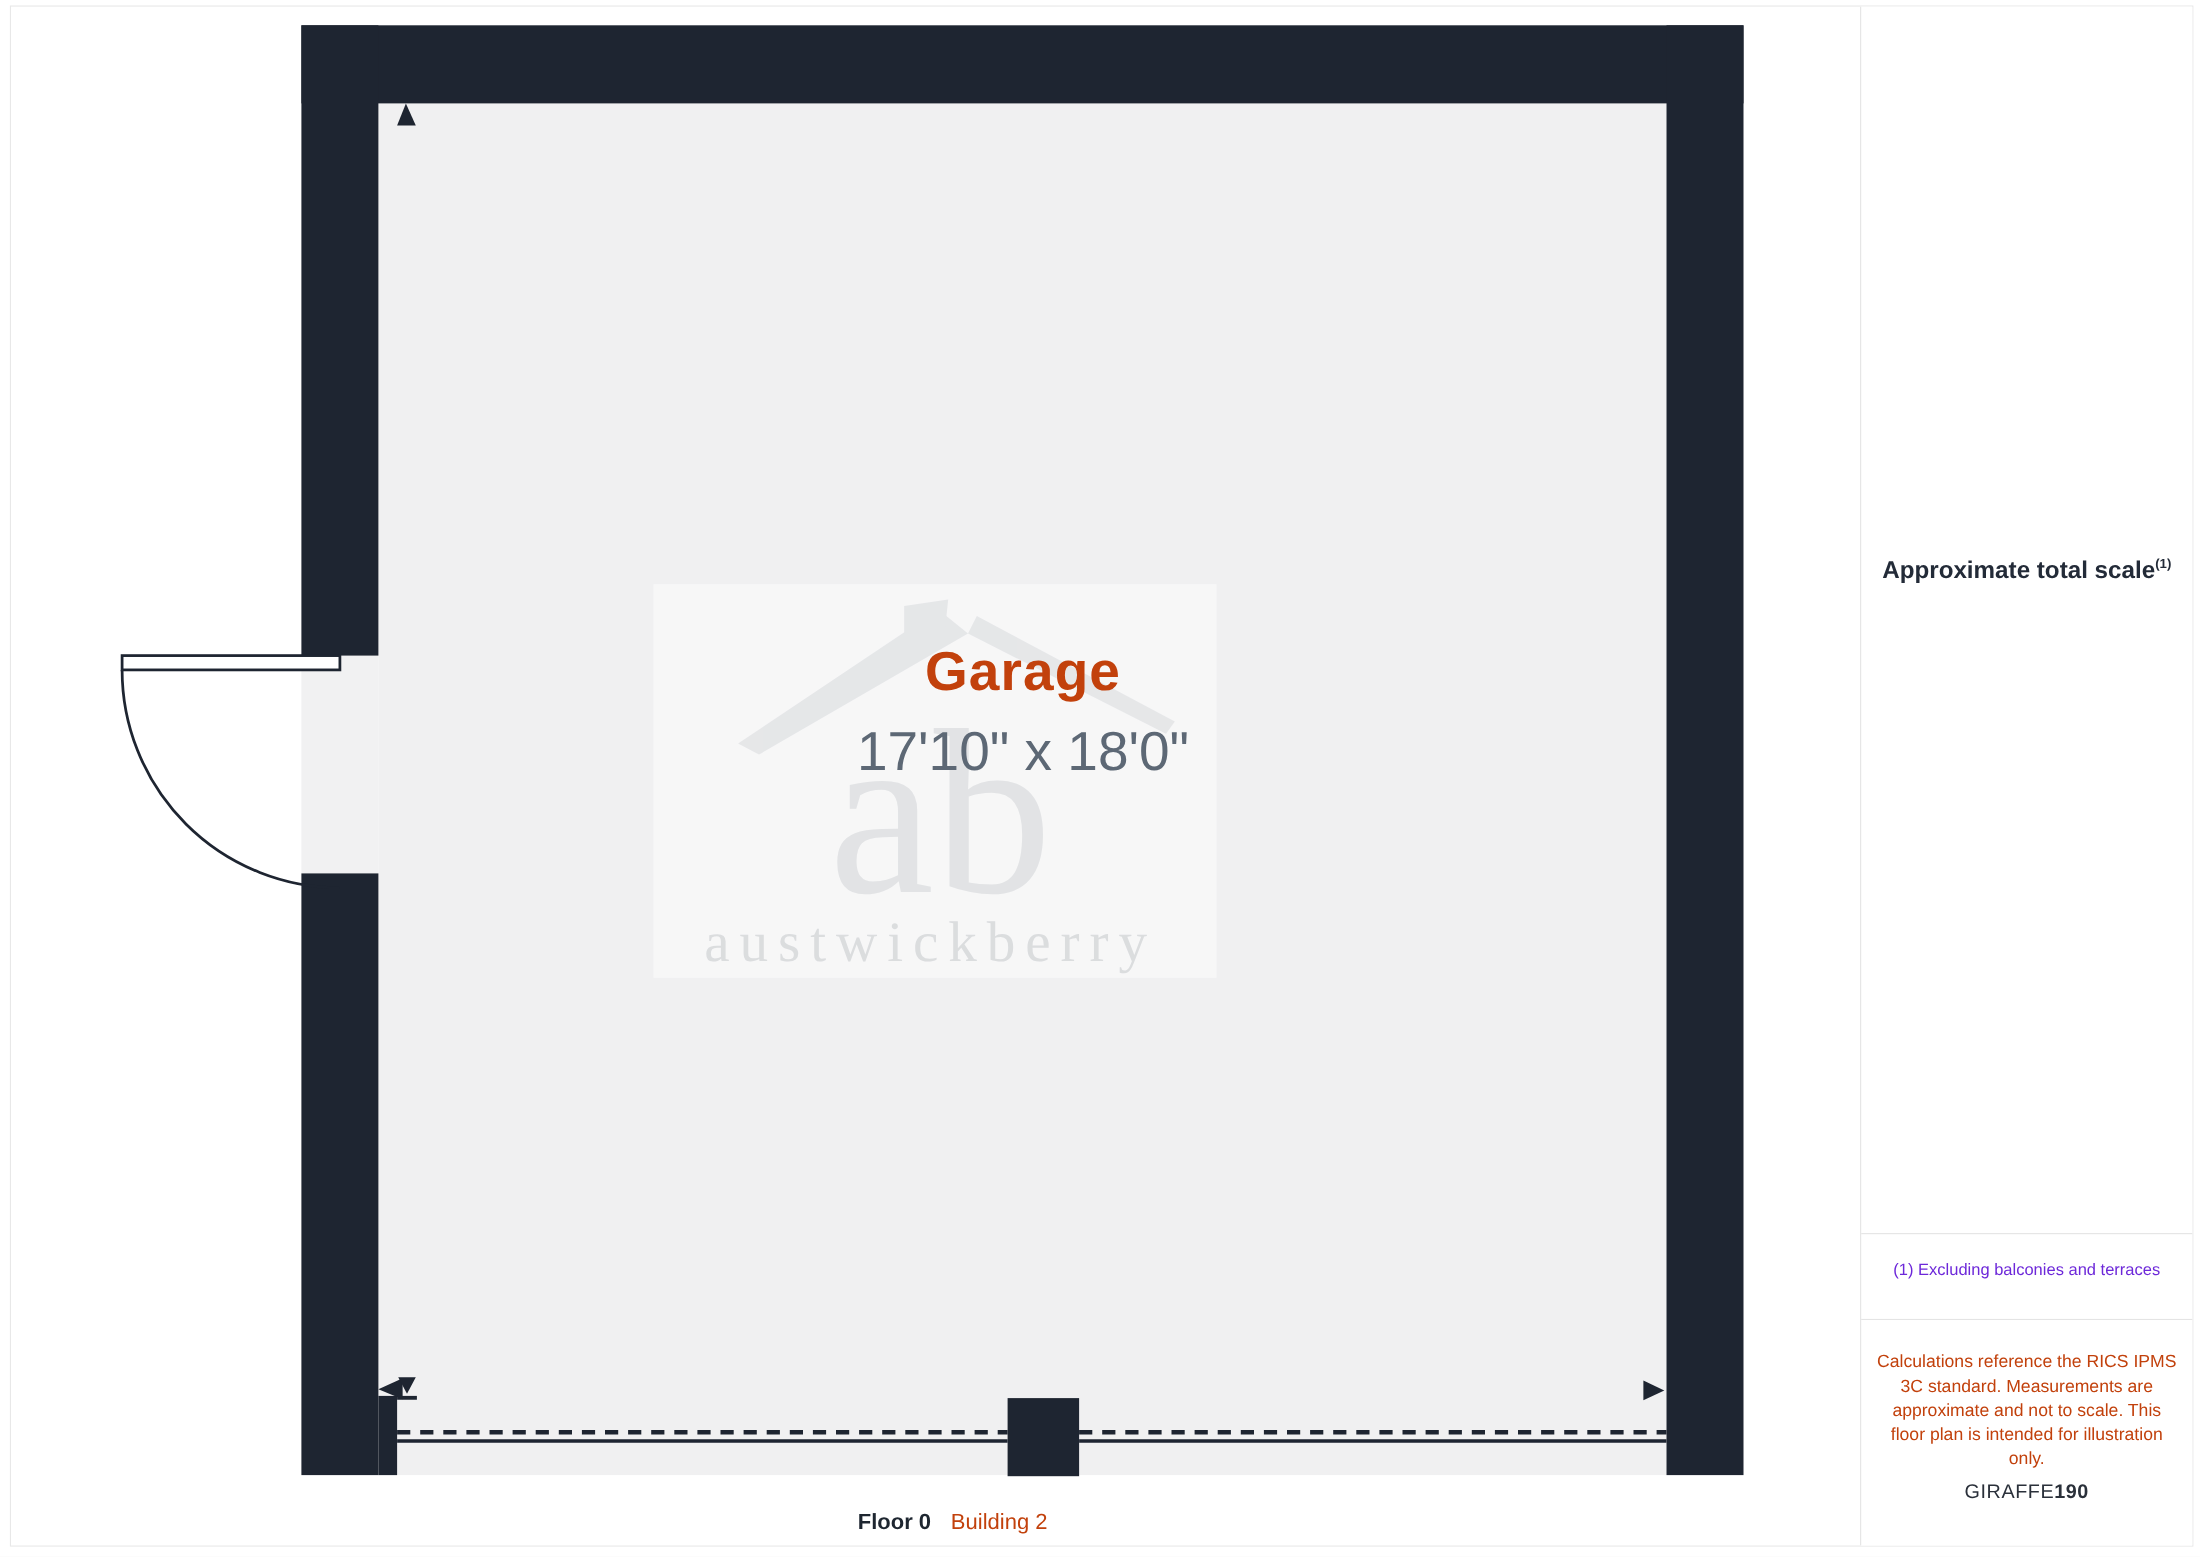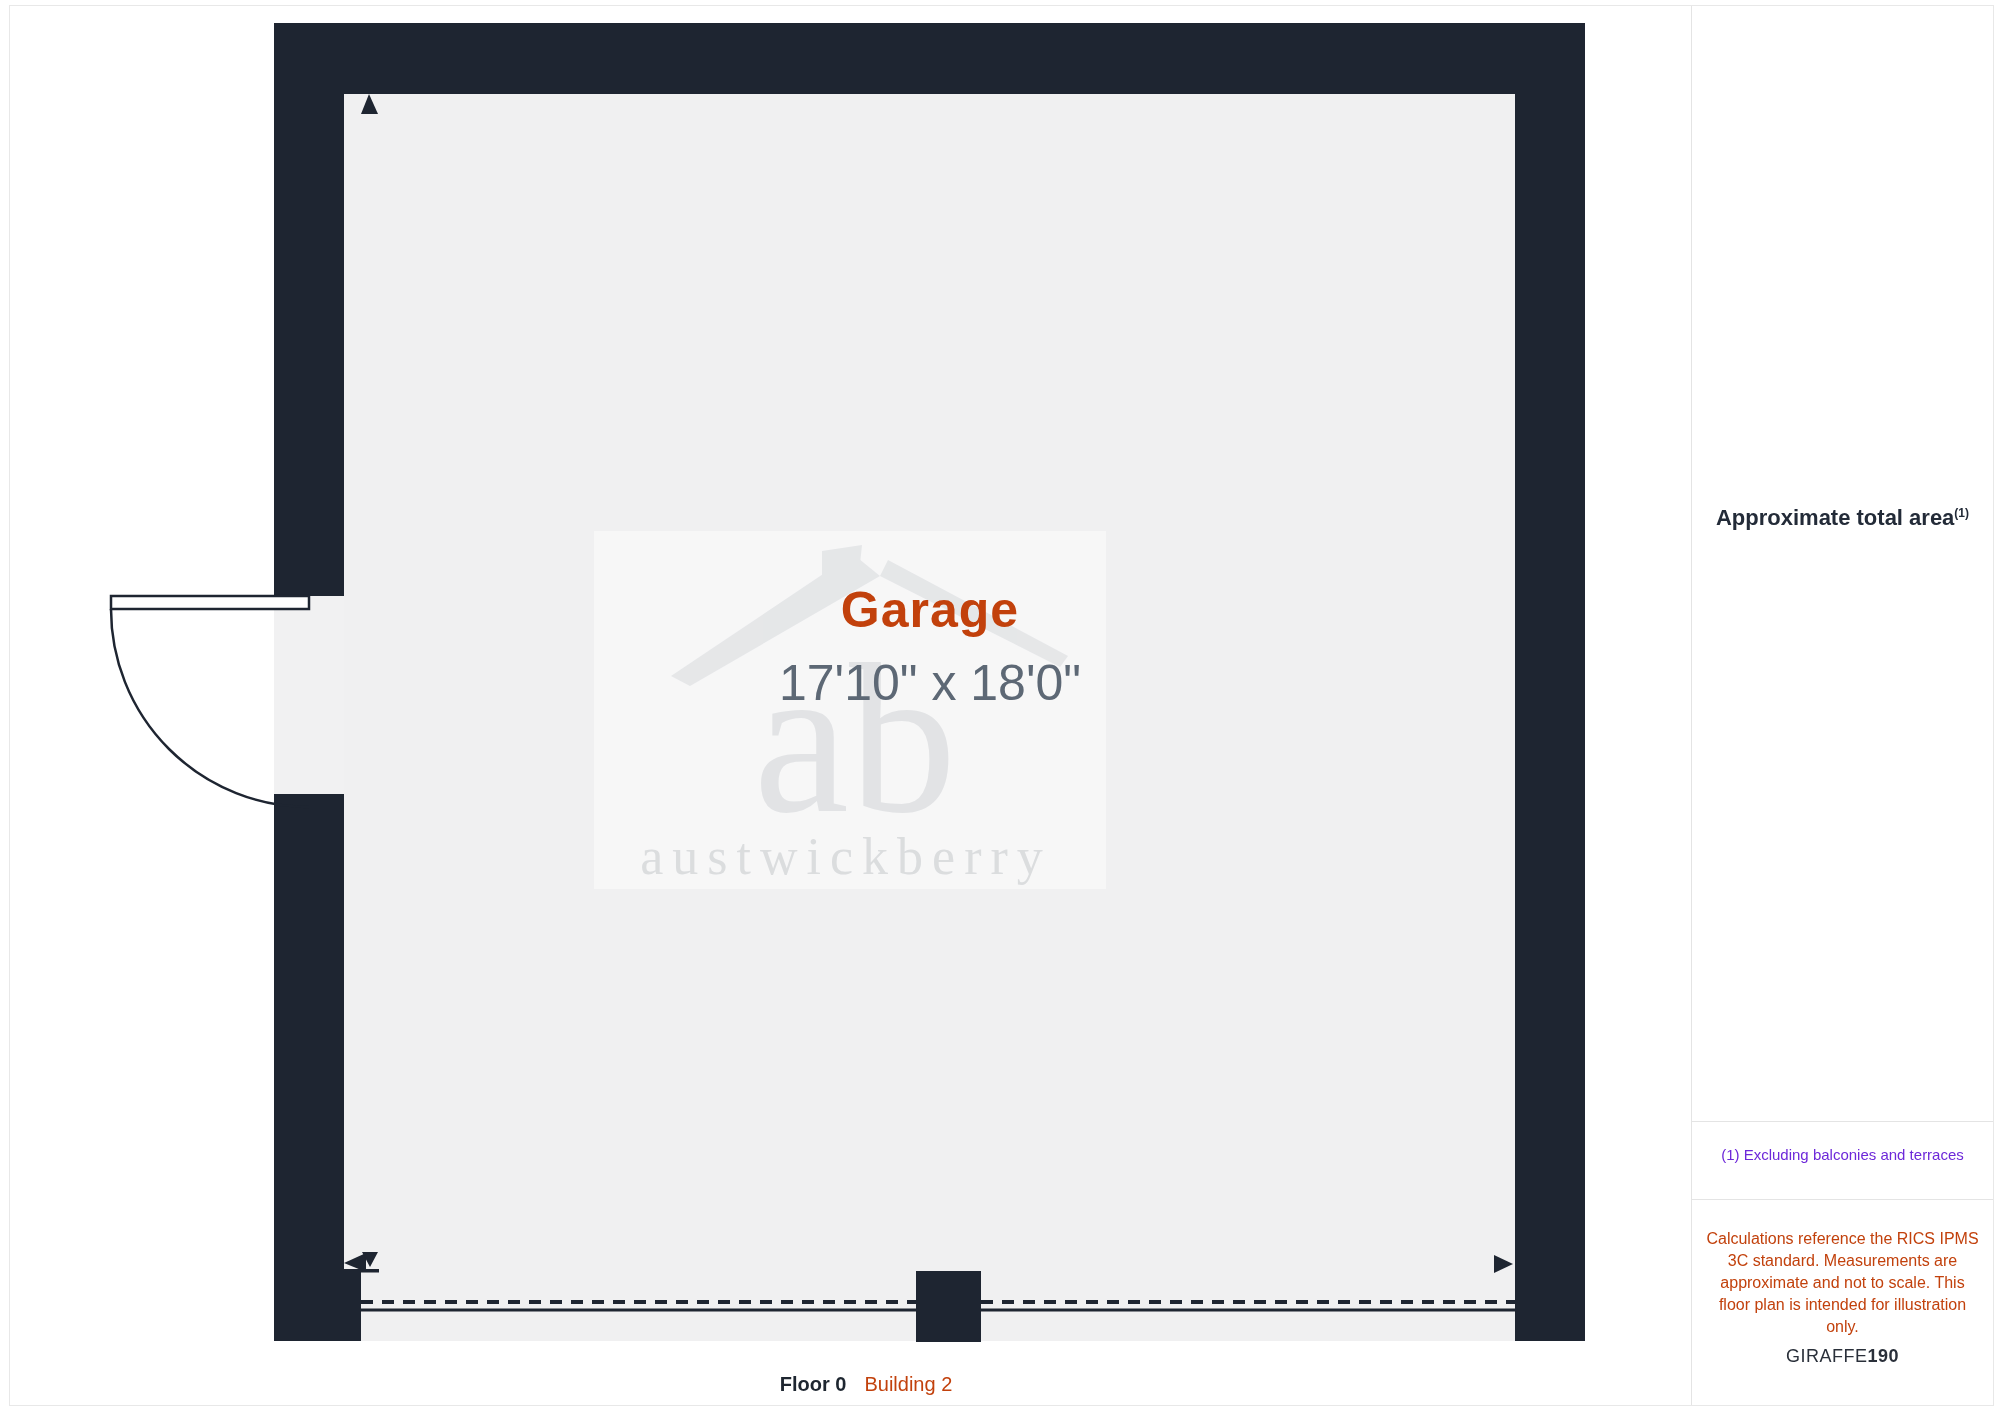--- a/index.html
+++ b/index.html
@@ -79,21 +79,21 @@
       <div>17'10" x 18'0"</div>
     </div>
   </div>
 
   <div class="caption">
     <span class="floor-lbl">Floor 0</span><span class="bld-lbl">Building 2</span>
   </div>
 
   <div class="sidebar">
     <div class="area-block">
-      <div class="area-heading"><span>Approximate total area</span><sup>(1)</sup></div>
+      <div class="area-heading"><span>Approximate total scale</span><sup>(1)</sup></div>
     </div>
     <div class="divider" style="top:1115px;"></div>
     <div class="footnote">(1) Excluding balconies and terraces</div>
     <div class="divider" style="top:1193px;"></div>
     <div class="disclaimer">Calculations reference the RICS IPMS 3C standard. Measurements are approximate and not to scale. This floor plan is intended for illustration only.</div>
     <div class="brand">
       <span>GIRAFFE</span><span class="b-suffix">190</span>
     </div>
   </div>
 

